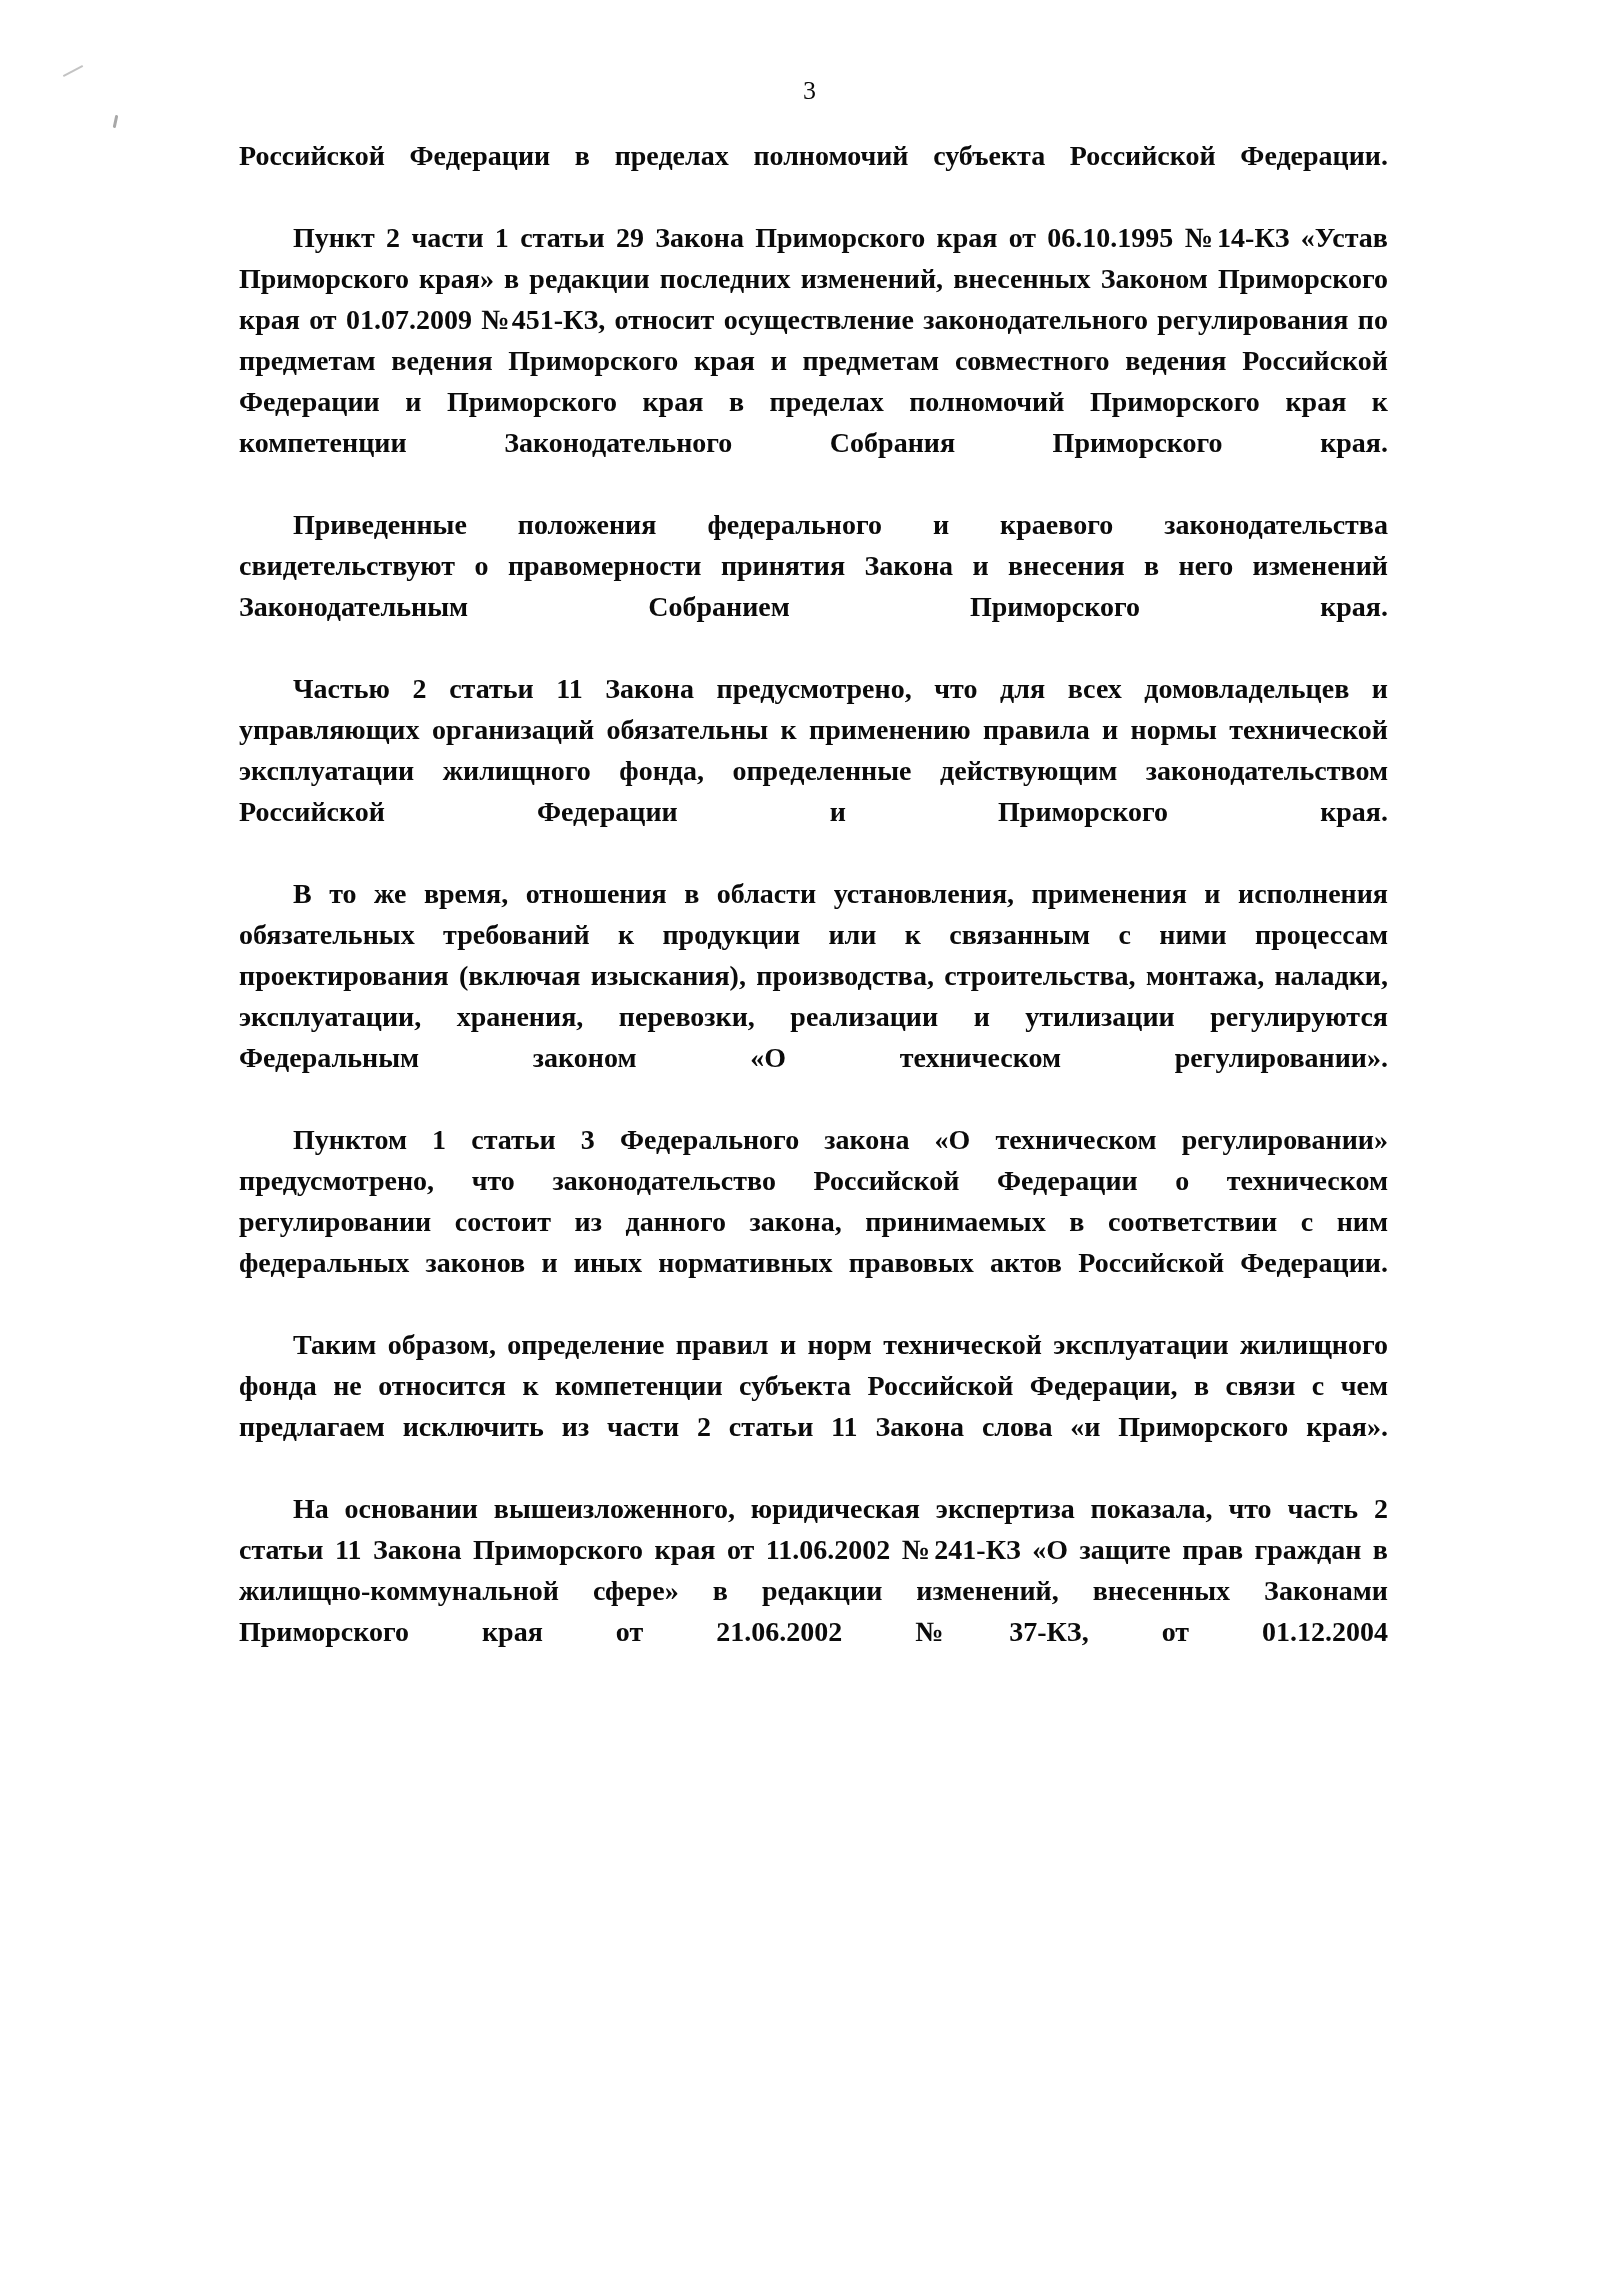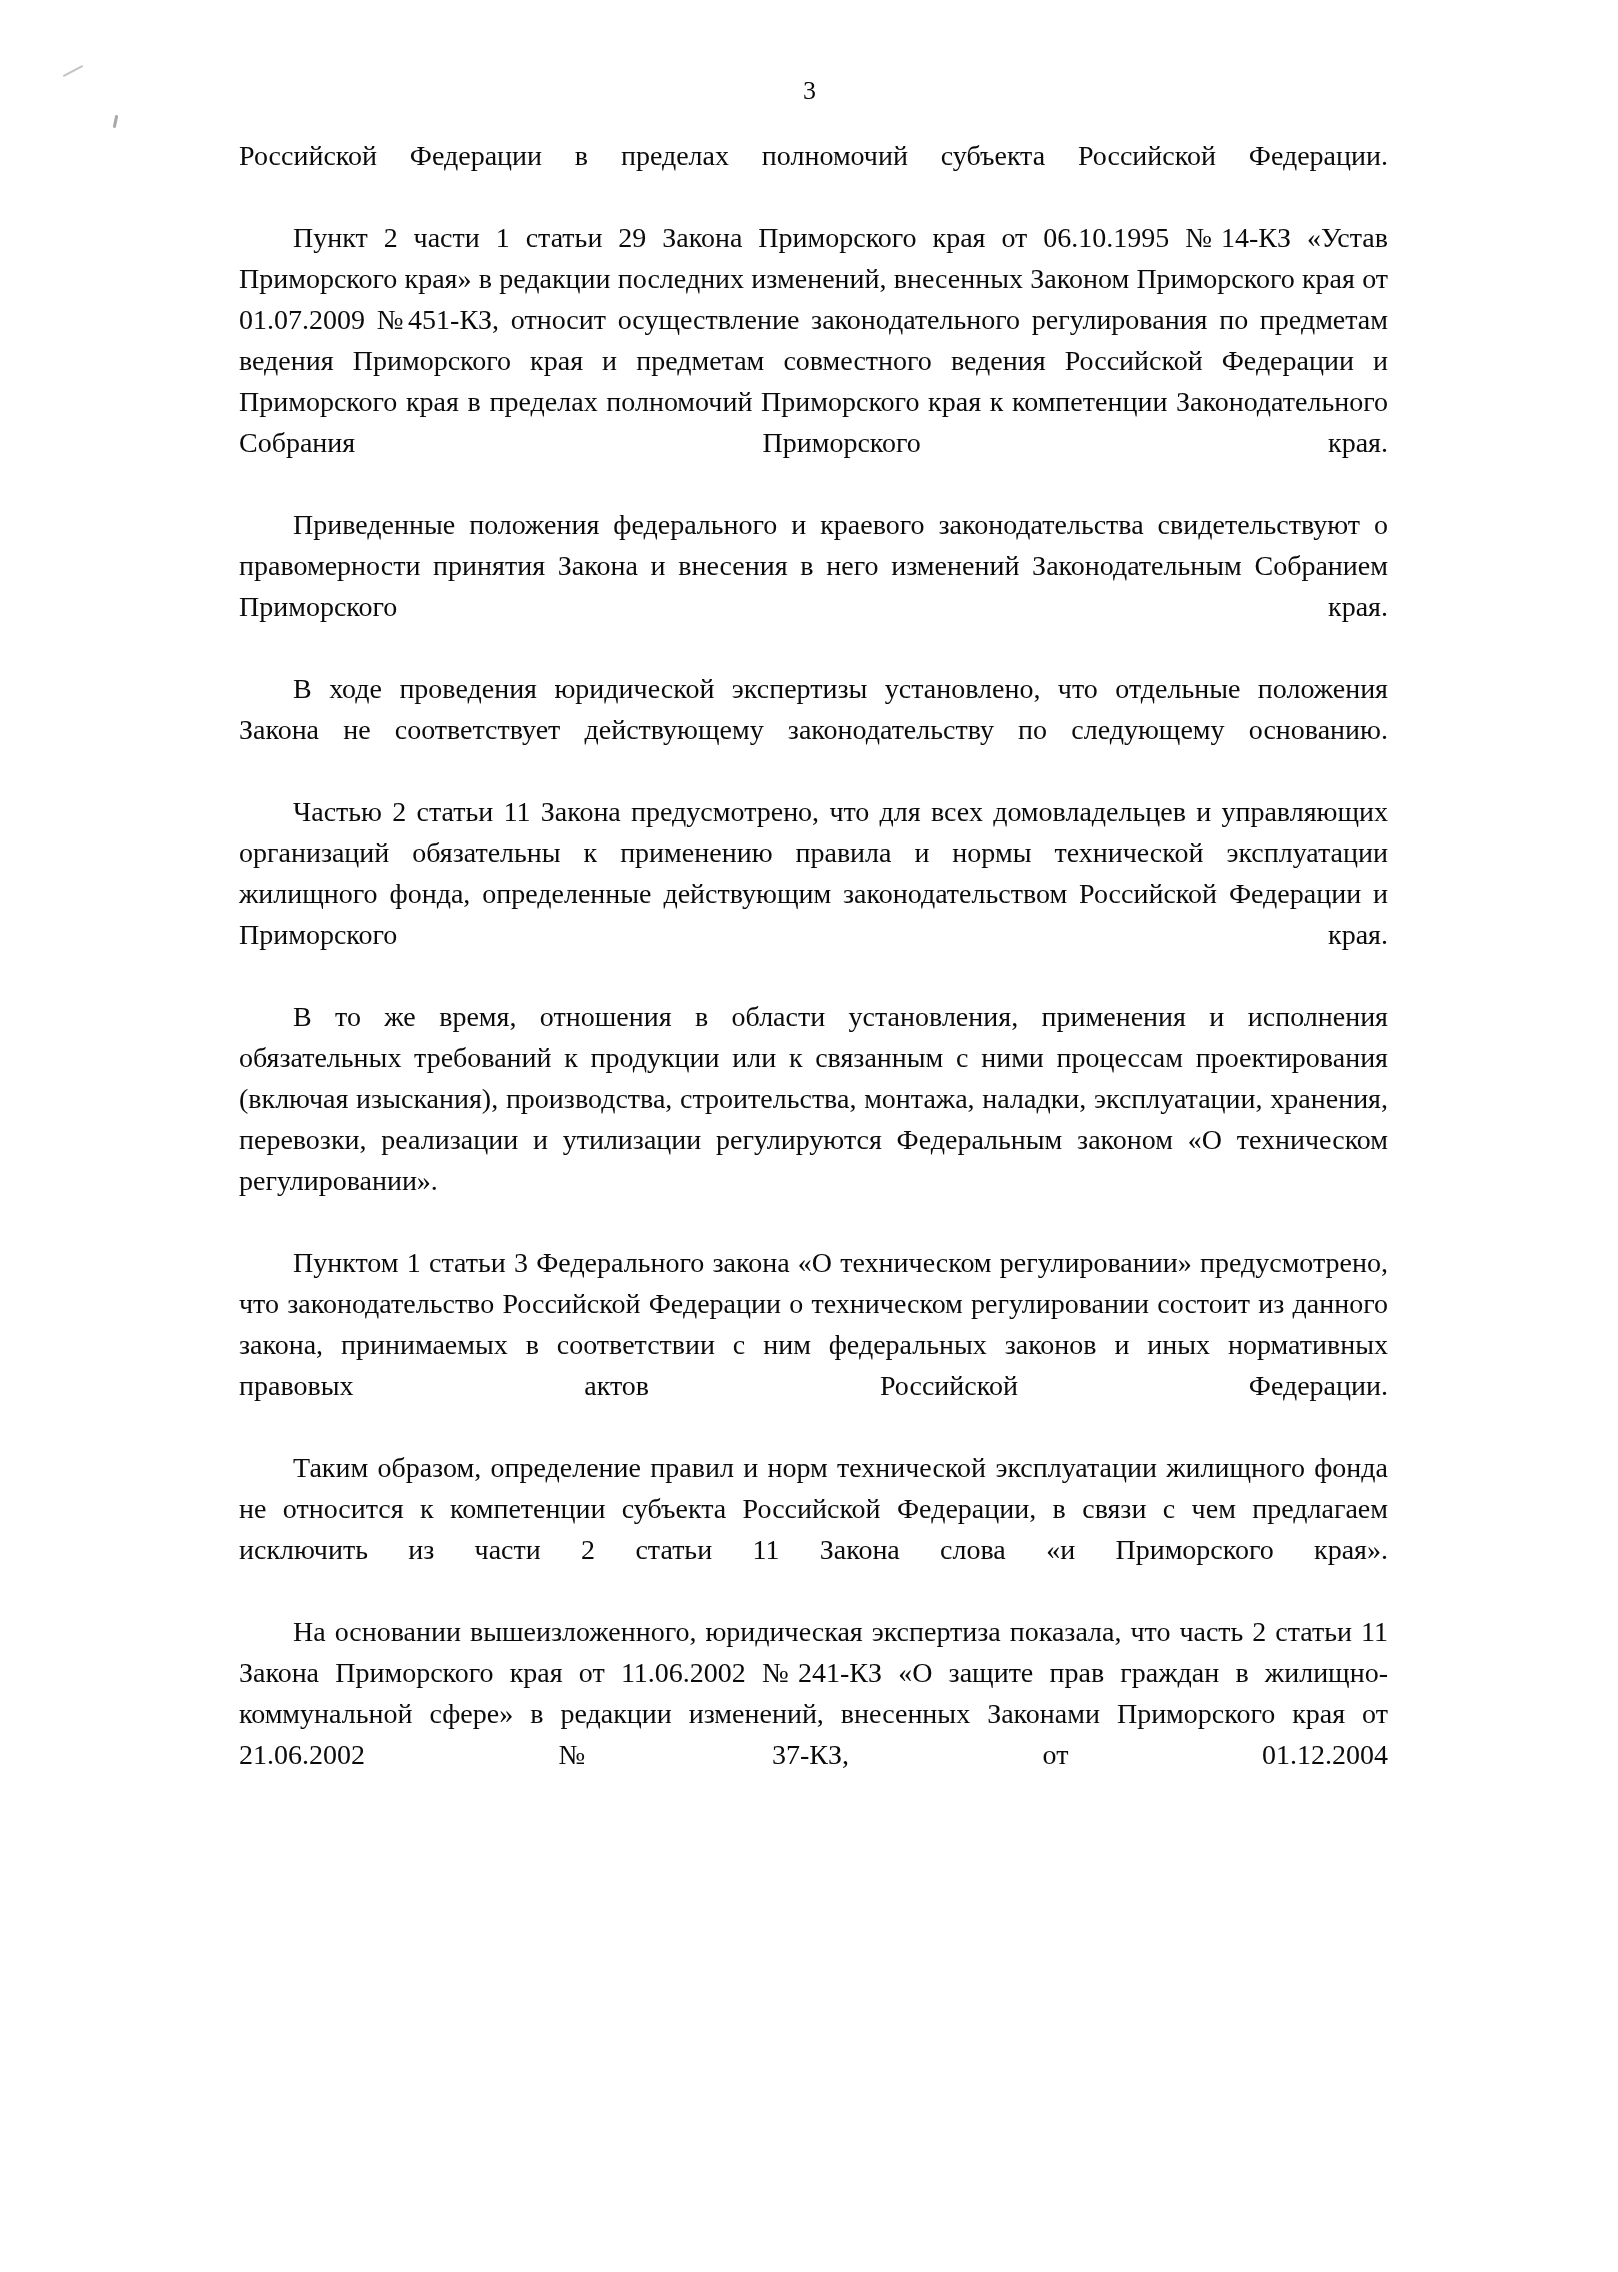--- a/index.html
+++ b/index.html
@@ -58,20 +58,21 @@
   }
   p.para {
     margin: 0;
     font-size: 28px;
     line-height: 41px;
     text-align: justify;
     text-justify: inter-word;
     text-indent: 0;
     -webkit-hyphens: none;
     hyphens: none;
+    font-weight: bold;
   }
   p.para.indent {
     text-indent: 54px;
   }
   
   p.para::after {
     content: "";
     display: inline-block;
     width: 100%;
   }
@@ -83,21 +84,20 @@
 
   <div class="scan-mark-1"></div>
   <div class="scan-mark-2"></div>
 
   <div class="page-number">3</div>
 
   <div class="content">
     <p class="para">Российской Федерации в пределах полномочий субъекта Российской Федерации.</p>
     <p class="para indent">Пункт 2 части 1 статьи 29 Закона Приморского края от 06.10.1995 №14-КЗ «Устав Приморского края» в редакции последних изменений, внесенных Законом Приморского края от 01.07.2009 №451-КЗ, относит осуществление законодательного регулирования по предметам ведения Приморского края и предметам совместного ведения Российской Федерации и Приморского края в пределах полномочий Приморского края к компетенции Законодательного Собрания Приморского края.</p>
     <p class="para indent">Приведенные положения федерального и краевого законодательства свидетельствуют о правомерности принятия Закона и внесения в него изменений Законодательным Собранием Приморского края.</p>
-    <p class="para indent">В ходе проведения юридической экспертизы установлено, что отдельные положения Закона не соответствует действующему законодательству по следующему основанию.</p>
     <p class="para indent">Частью 2 статьи 11 Закона предусмотрено, что для всех домовладельцев и управляющих организаций обязательны к применению правила и нормы технической эксплуатации жилищного фонда, определенные действующим законодательством Российской Федерации и Приморского края.</p>
     <p class="para indent">В то же время, отношения в области установления, применения и исполнения обязательных требований к продукции или к связанным с ними процессам проектирования (включая изыскания), производства, строительства, монтажа, наладки, эксплуатации, хранения, перевозки, реализации и утилизации регулируются Федеральным законом «О техническом регулировании».</p>
     <p class="para indent">Пунктом 1 статьи 3 Федерального закона «О техническом регулировании» предусмотрено, что законодательство Российской Федерации о техническом регулировании состоит из данного закона, принимаемых в соответствии с ним федеральных законов и иных нормативных правовых актов Российской Федерации.</p>
     <p class="para indent">Таким образом, определение правил и норм технической эксплуатации жилищного фонда не относится к компетенции субъекта Российской Федерации, в связи с чем предлагаем исключить из части 2 статьи 11 Закона слова «и Приморского края».</p>
     <p class="para indent">На основании вышеизложенного, юридическая экспертиза показала, что часть 2 статьи 11 Закона Приморского края от 11.06.2002 №241-КЗ «О защите прав граждан в жилищно-коммунальной сфере» в редакции изменений, внесенных Законами Приморского края от 21.06.2002 №37-КЗ, от 01.12.2004</p>
   </div>
 
 </div>
 
 

